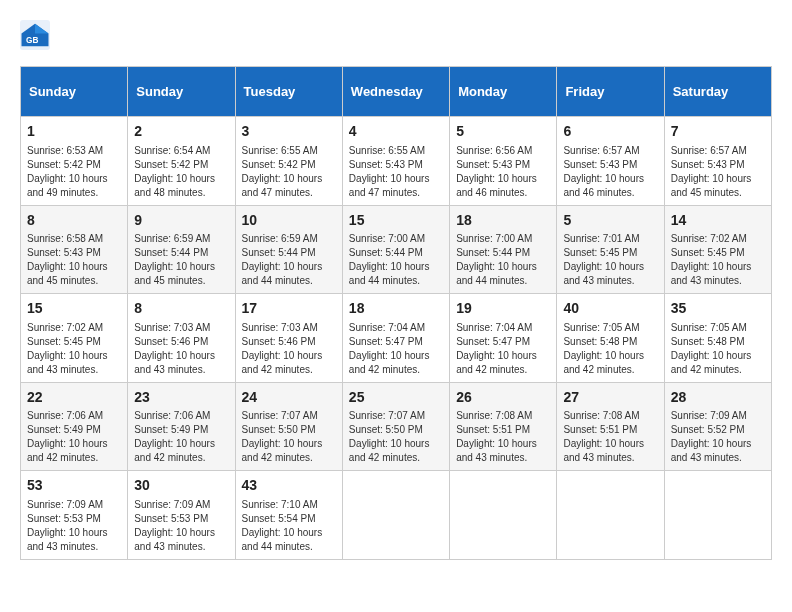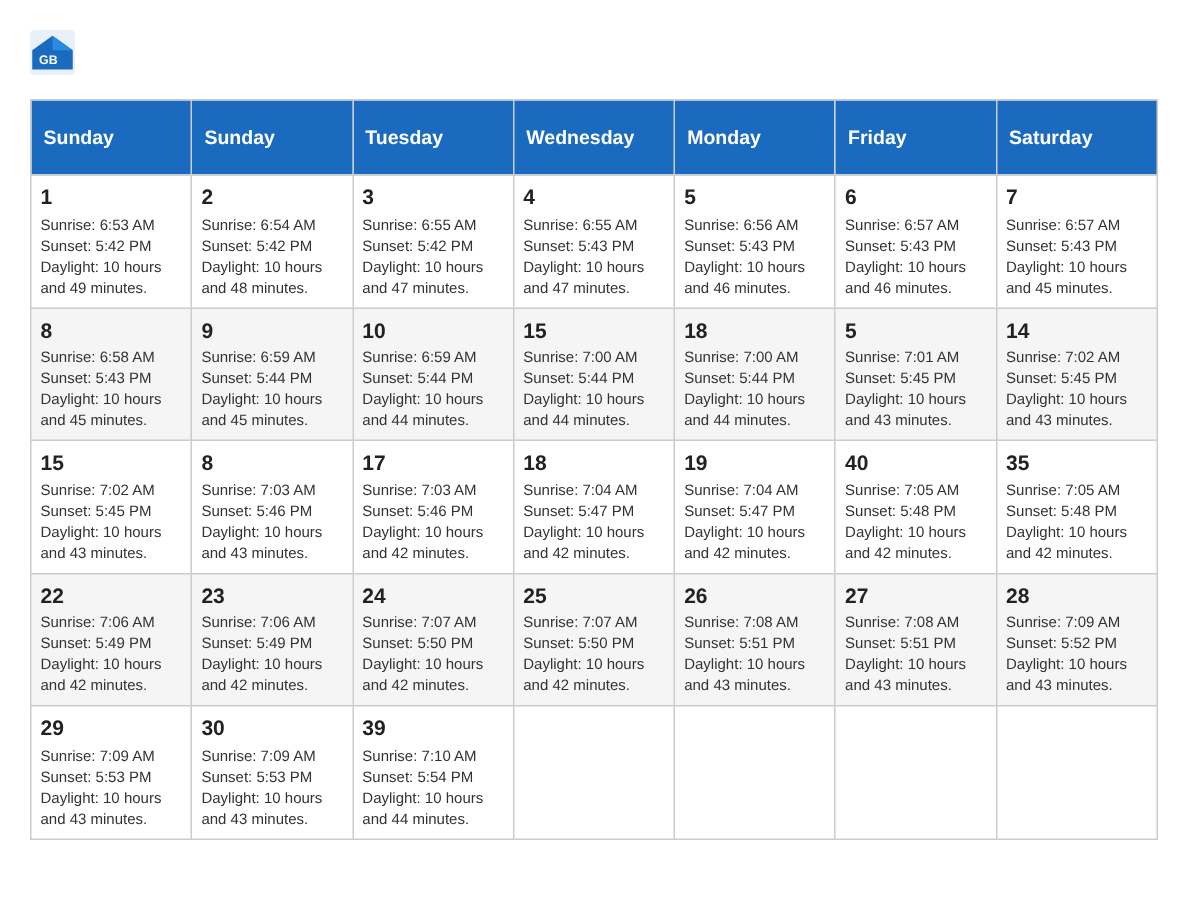--- a/index.html
+++ b/index.html
@@ -235,29 +235,29 @@
           <span class="day-number">27</span>
           <div class="day-detail">Sunrise: 7:08 AM<br>Sunset: 5:51 PM<br>Daylight: 10 hours<br>and 43 minutes.</div>
         </td>
         <td>
           <span class="day-number">28</span>
           <div class="day-detail">Sunrise: 7:09 AM<br>Sunset: 5:52 PM<br>Daylight: 10 hours<br>and 43 minutes.</div>
         </td>
       </tr>
       <tr>
         <td>
-          <span class="day-number">29</span>
+          <span class="day-number">53</span>
           <div class="day-detail">Sunrise: 7:09 AM<br>Sunset: 5:53 PM<br>Daylight: 10 hours<br>and 43 minutes.</div>
         </td>
         <td>
           <span class="day-number">30</span>
           <div class="day-detail">Sunrise: 7:09 AM<br>Sunset: 5:53 PM<br>Daylight: 10 hours<br>and 43 minutes.</div>
         </td>
         <td>
-          <span class="day-number">39</span>
+          <span class="day-number">43</span>
           <div class="day-detail">Sunrise: 7:10 AM<br>Sunset: 5:54 PM<br>Daylight: 10 hours<br>and 44 minutes.</div>
         </td>
         <td class="empty"></td>
         <td class="empty"></td>
         <td class="empty"></td>
         <td class="empty"></td>
       </tr>
     </tbody>
 </table>
 

